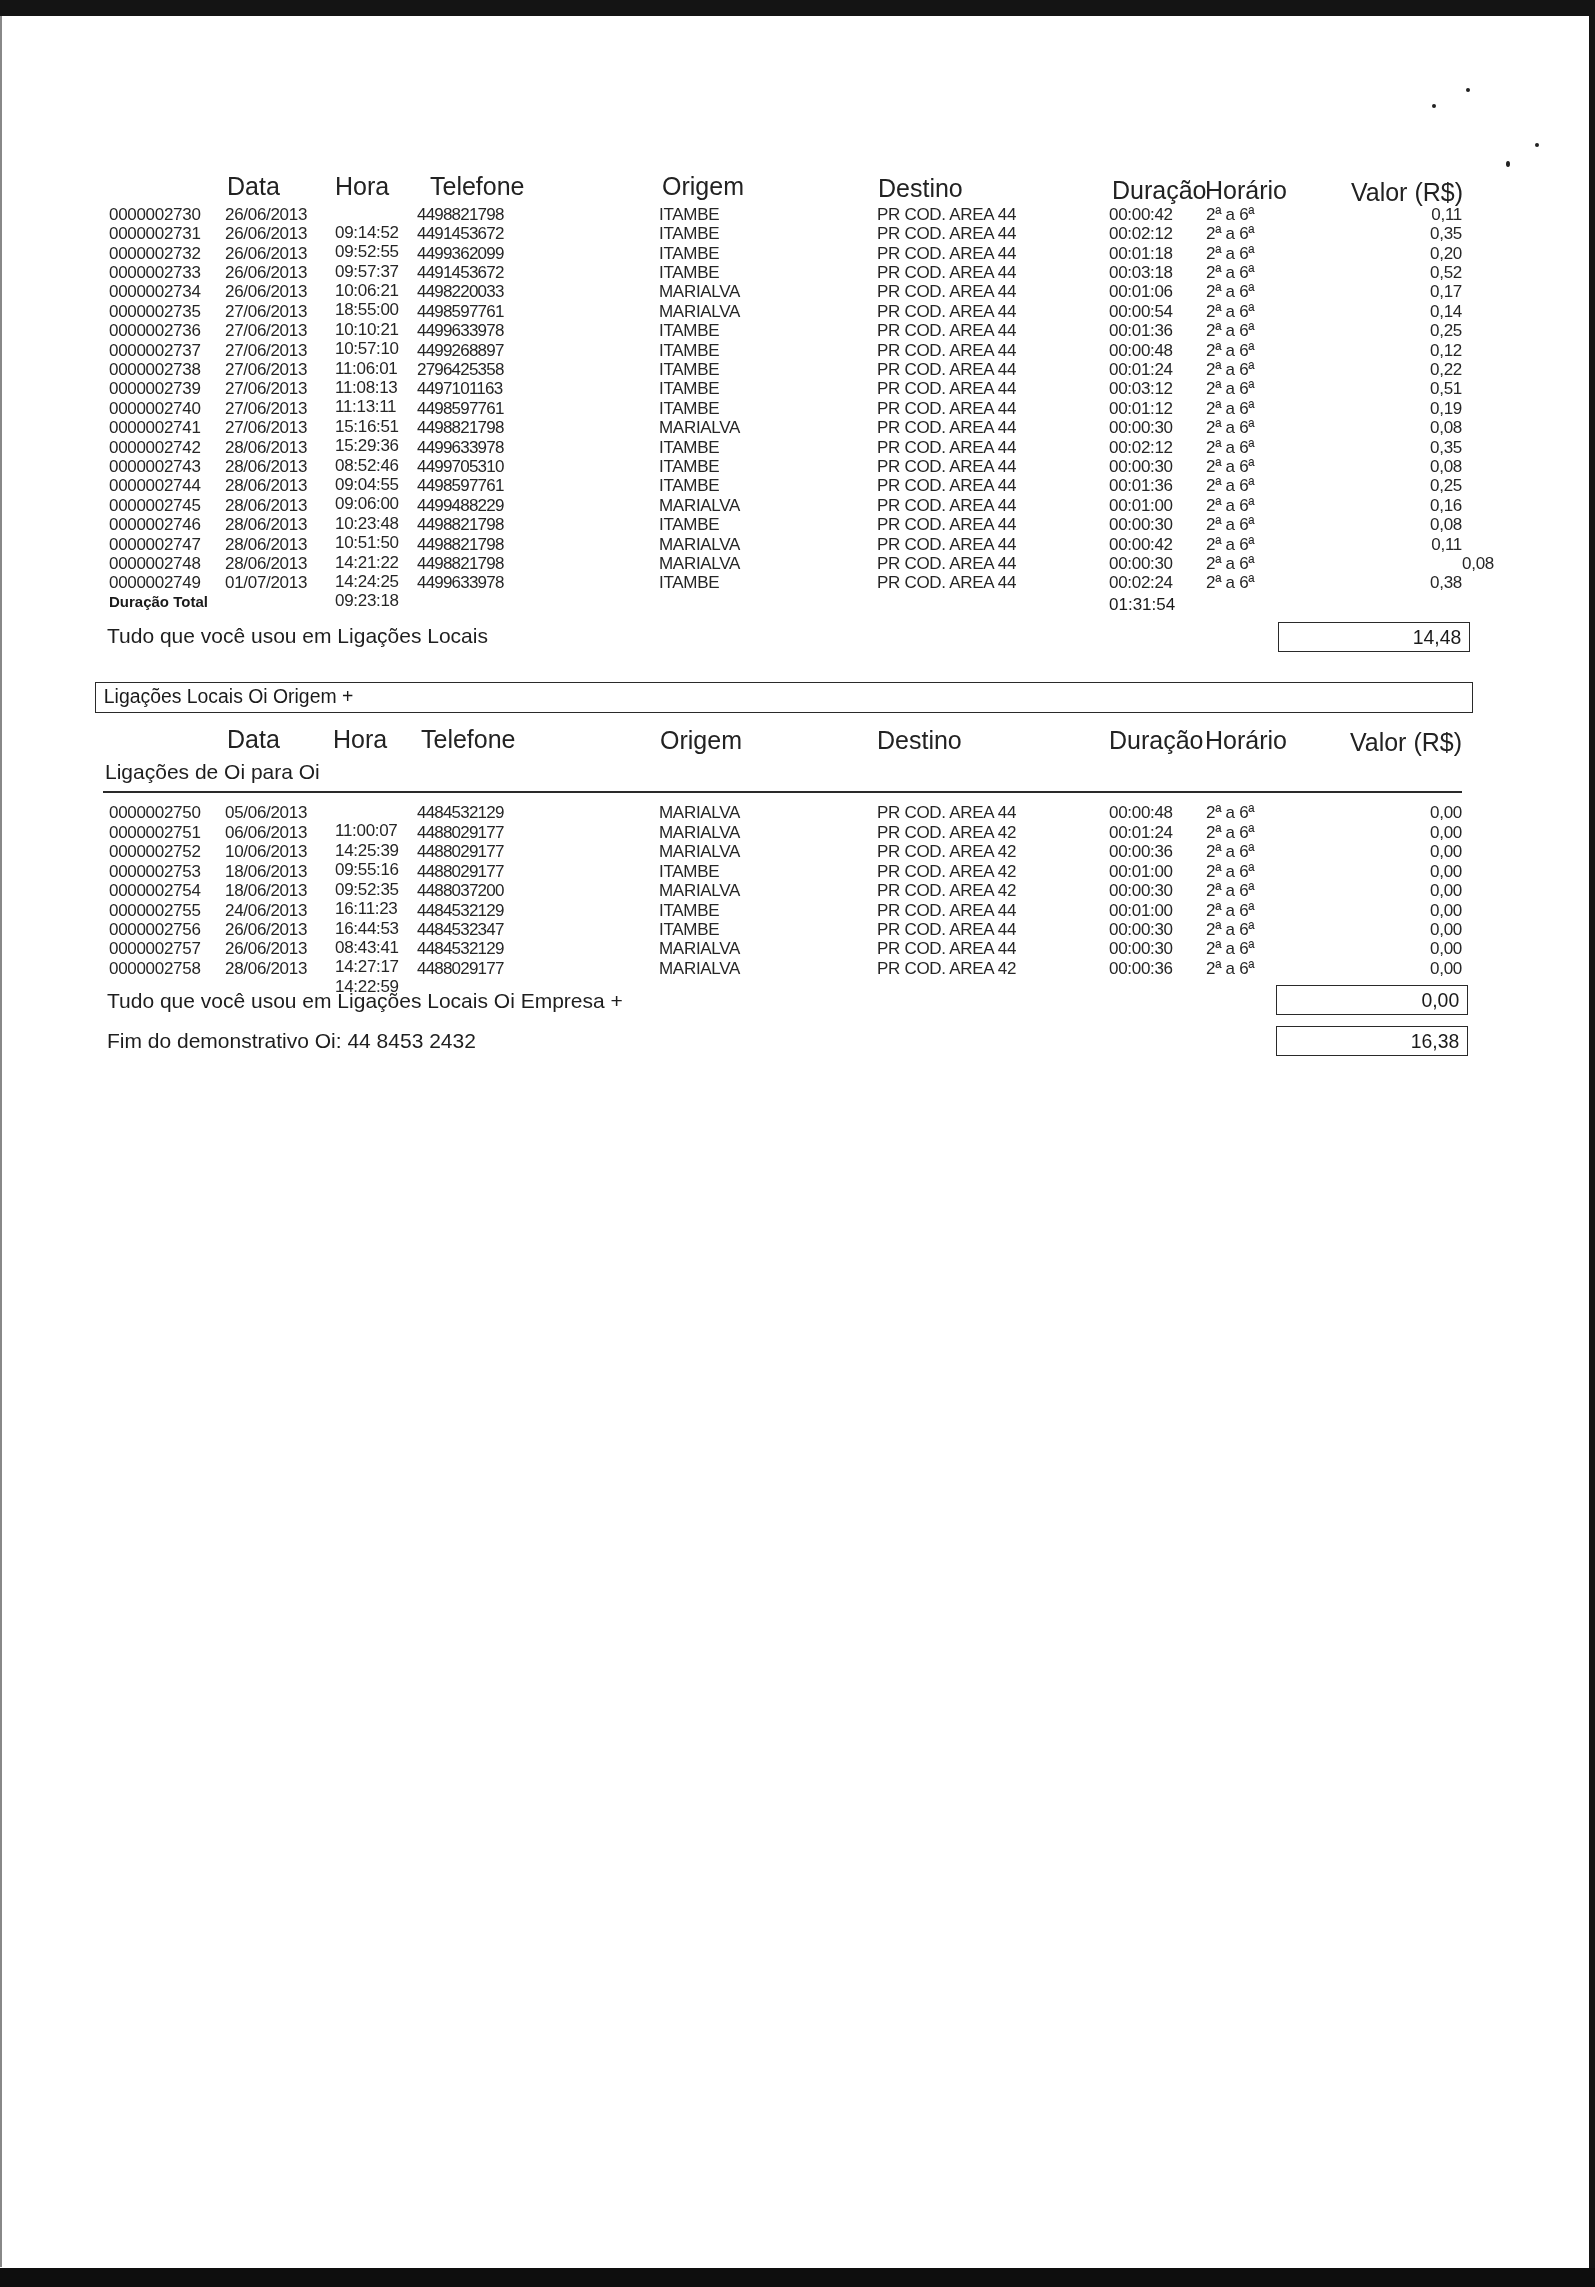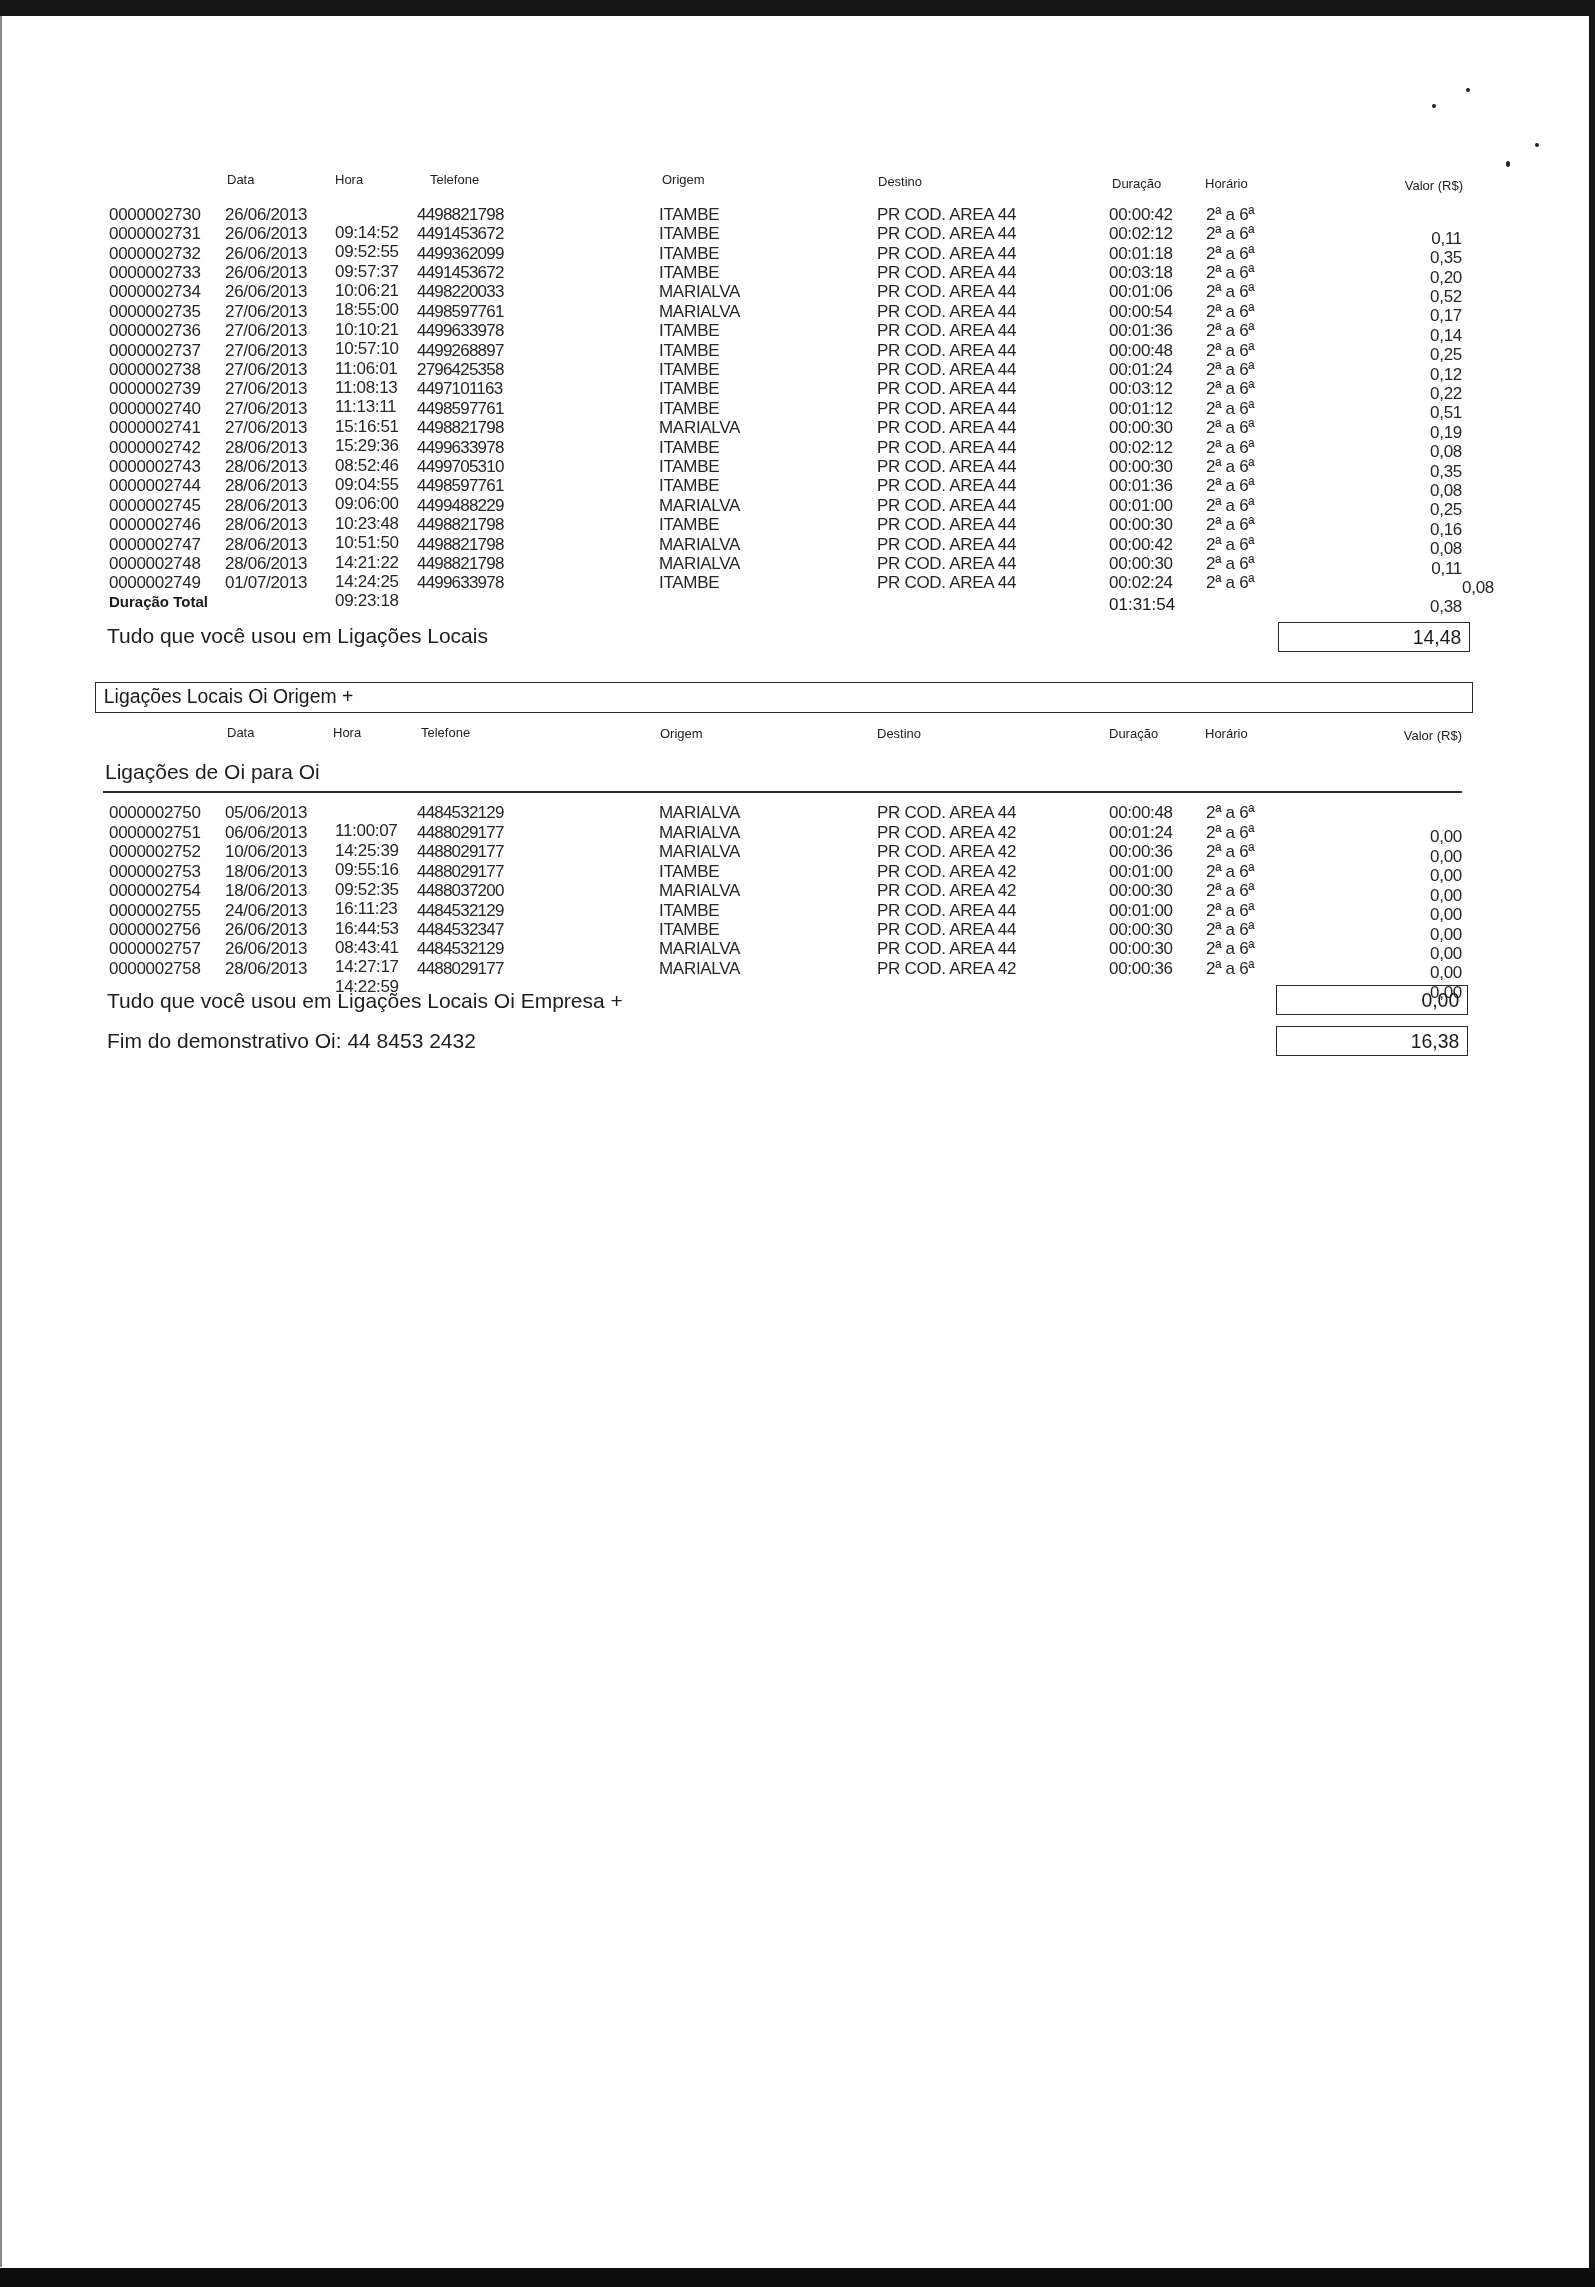--- a/index.html
+++ b/index.html
@@ -8,32 +8,32 @@
     background: #ffffff; color: #1a1a1a;
     font-family: "Liberation Sans", sans-serif;
   }
   .scan-top { position: absolute; left: 0; top: 0; width: 1595px; height: 15.5px; background: #141414; }
   .scan-right { position: absolute; right: 0; top: 0; width: 5.8px; height: 2287px; background: #141414; }
   .scan-bottom { position: absolute; left: 0; bottom: 0; width: 1595px; height: 19.4px; background: #0e0e0e; }
   .scan-left-edge { position: absolute; left: 0; top: 15.5px; width: 1.9px; height: 2251px; background: #888; }
   .speck { position: absolute; width: 3.9px; height: 3.9px; border-radius: 50%; background: #222; }
 
   .abs { position: absolute; white-space: nowrap; }
-  .hdr { font-size: 13px; color: #222; }
+  .hdr { font-size: 25px; color: #222; }
   .row { position: absolute; left: 0; width: 1595px; height: 19.4px; font-size: 17px; letter-spacing: -0.3px; color: #262626; }
   .row span { position: absolute; top: 0; white-space: nowrap; }
   .c-id { left: 109px; }
   .c-data { left: 225px; }
   .c-hora { left: 335px; margin-top: 18px; }
   .c-tel { left: 417px; letter-spacing: -0.8px; }
   .c-orig { left: 659px; }
   .c-dest { left: 877px; }
   .c-dur { left: 1109px; }
   .c-hor { left: 1206px; }
-  .c-val { right: 133px; text-align: right; margin-top: 24px; }
+  .c-val { right: 133px; text-align: right; }
   .label { font-size: 21px; color: #1e1e1e; }
   .total-box {
     position: absolute; border: 1.9px solid #2a2a2a; width: 192px; height: 30px;
     font-size: 19.4px; text-align: right; box-sizing: border-box; padding-right: 7.8px; line-height: 28px;
   }
   .section-box {
     position: absolute; left: 95px; top: 682px; width: 1378px; height: 31px;
     border: 1.9px solid #2a2a2a; box-sizing: border-box; font-size: 19.4px; line-height: 27px; padding-left: 7.8px;
   }
   .rule { position: absolute; left: 103px; top: 791px; width: 1359px; height: 1.9px; background: #2a2a2a; }

